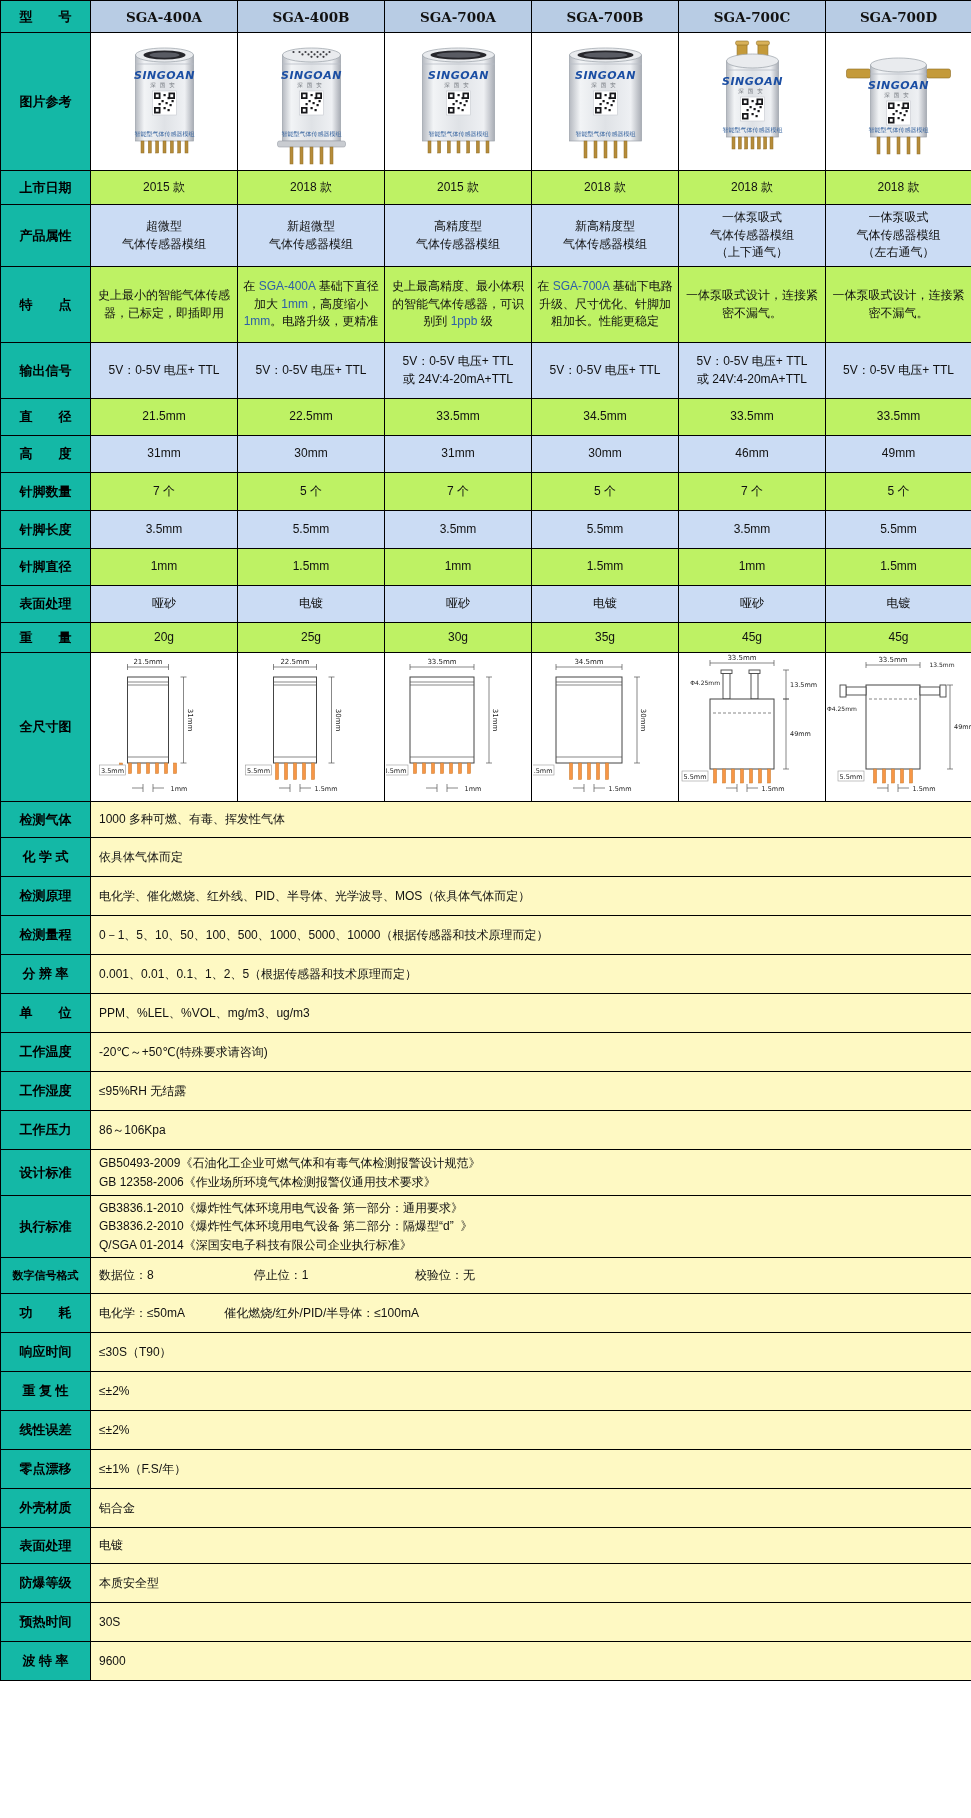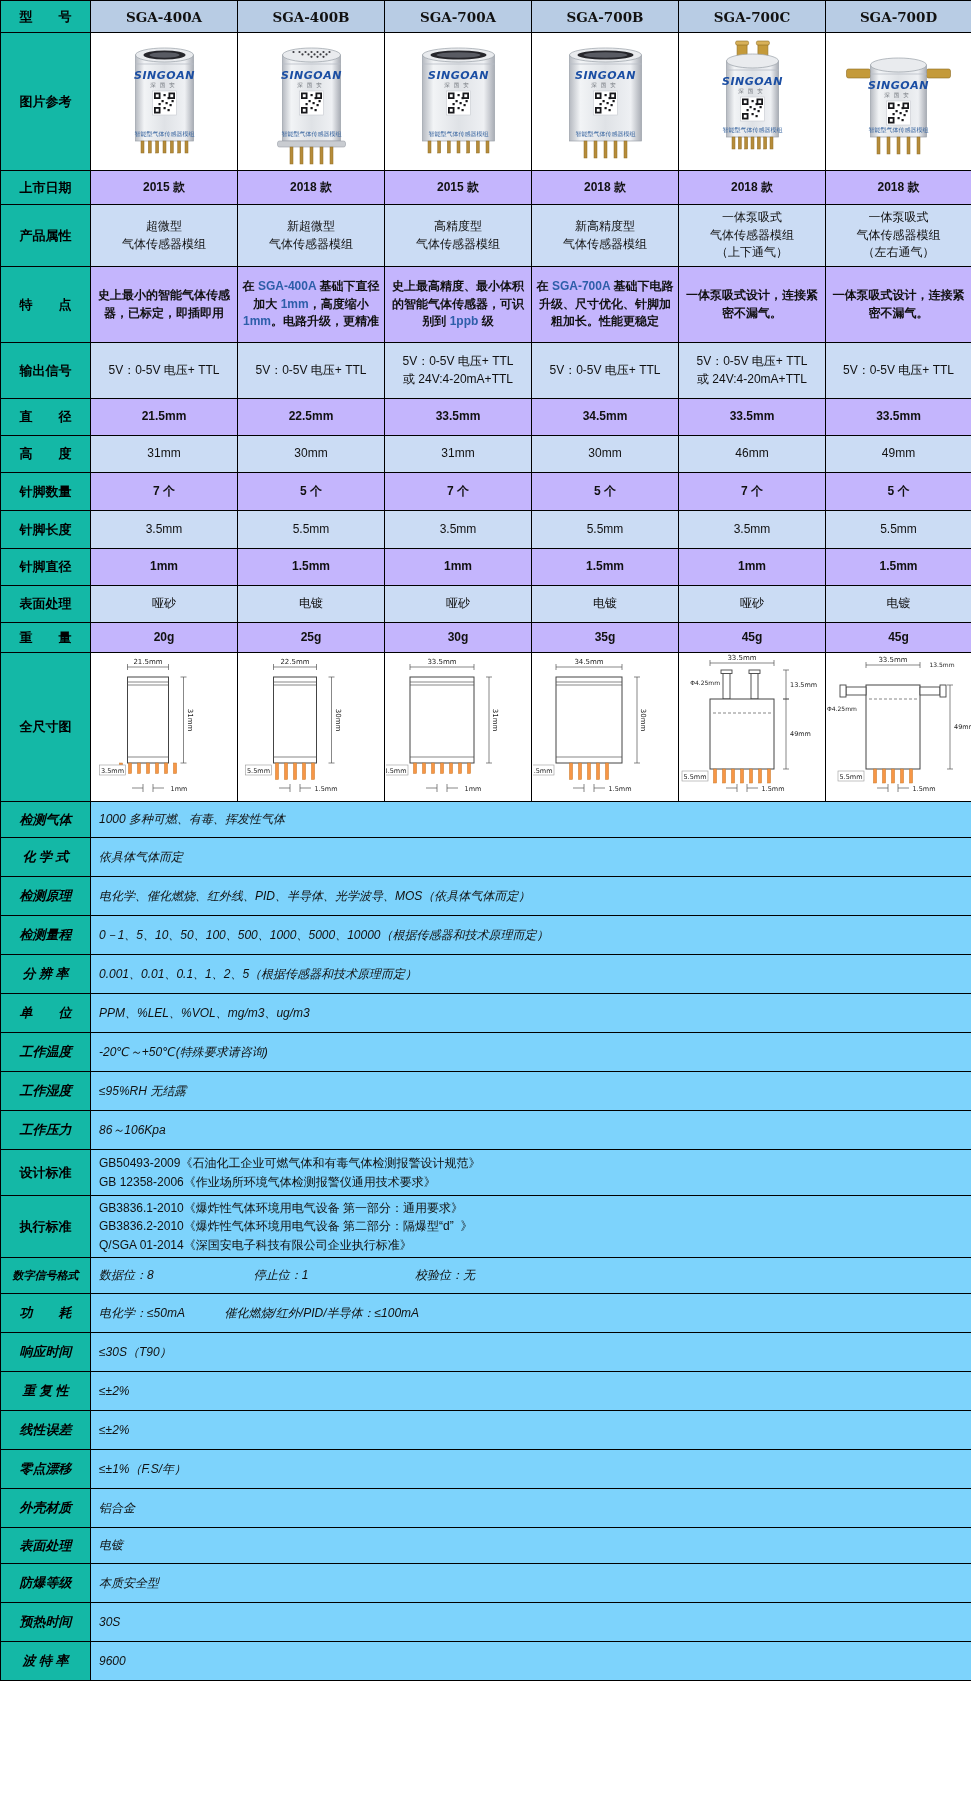--- a/index.html
+++ b/index.html
@@ -1,27 +1,27 @@
 <!DOCTYPE html>
 <html><head>
 <meta charset="utf-8">
 <style>
   html,body{margin:0;padding:0;background:#fff;font-family:"Liberation Sans","DejaVu Sans",sans-serif;color:#111;}
   table{border-collapse:collapse;table-layout:fixed;width:971px;}
   th,td{border:1px solid #000;overflow:hidden;padding:1px 3px;vertical-align:middle;}
   th.rowlab{background:#14b8a6;font-weight:bold;font-size:13px;text-align:center;color:#000;margin-left:28px;}
   tr.model-row td{background:#b8cce4;font-weight:bold;font-family:"DejaVu Serif","Liberation Serif",serif;font-size:13.5px;text-align:center;}
   td.spec{font-size:12px;text-align:center;white-space:pre-line;line-height:1.45;}
-  tr.alt0 td.spec{background:#c4b5fd;font-weight:bold;}
+  tr.alt0 td.spec{background:#bef264;}
   tr.alt1 td.spec{background:#cbdcf4;}
   td.photo{background:#fff;padding:0;text-align:center;}
   td.dimcell{background:#fff;padding:0;text-align:center;}
-  td.wide{background:#7dd3fc;font-size:12px;text-align:left;padding-left:8px;white-space:pre-wrap;line-height:1.55;}
+  td.wide{background:#fef9c3;font-size:12px;text-align:left;padding-left:8px;white-space:pre-wrap;line-height:1.55;}
   .lat{color:#2d5ea9;}
-  tr.wr{height:39px;font-style:italic;}
+  tr.wr{height:39px;}
   tr.wr-tall2{height:46px;padding-left:40px;}
   tr.wr-tall3{height:62px;}
 </style>
 </head>
 <body>
 
 <table>
 <colgroup>
       <col style="width:90px">
       <col style="width:147px">

